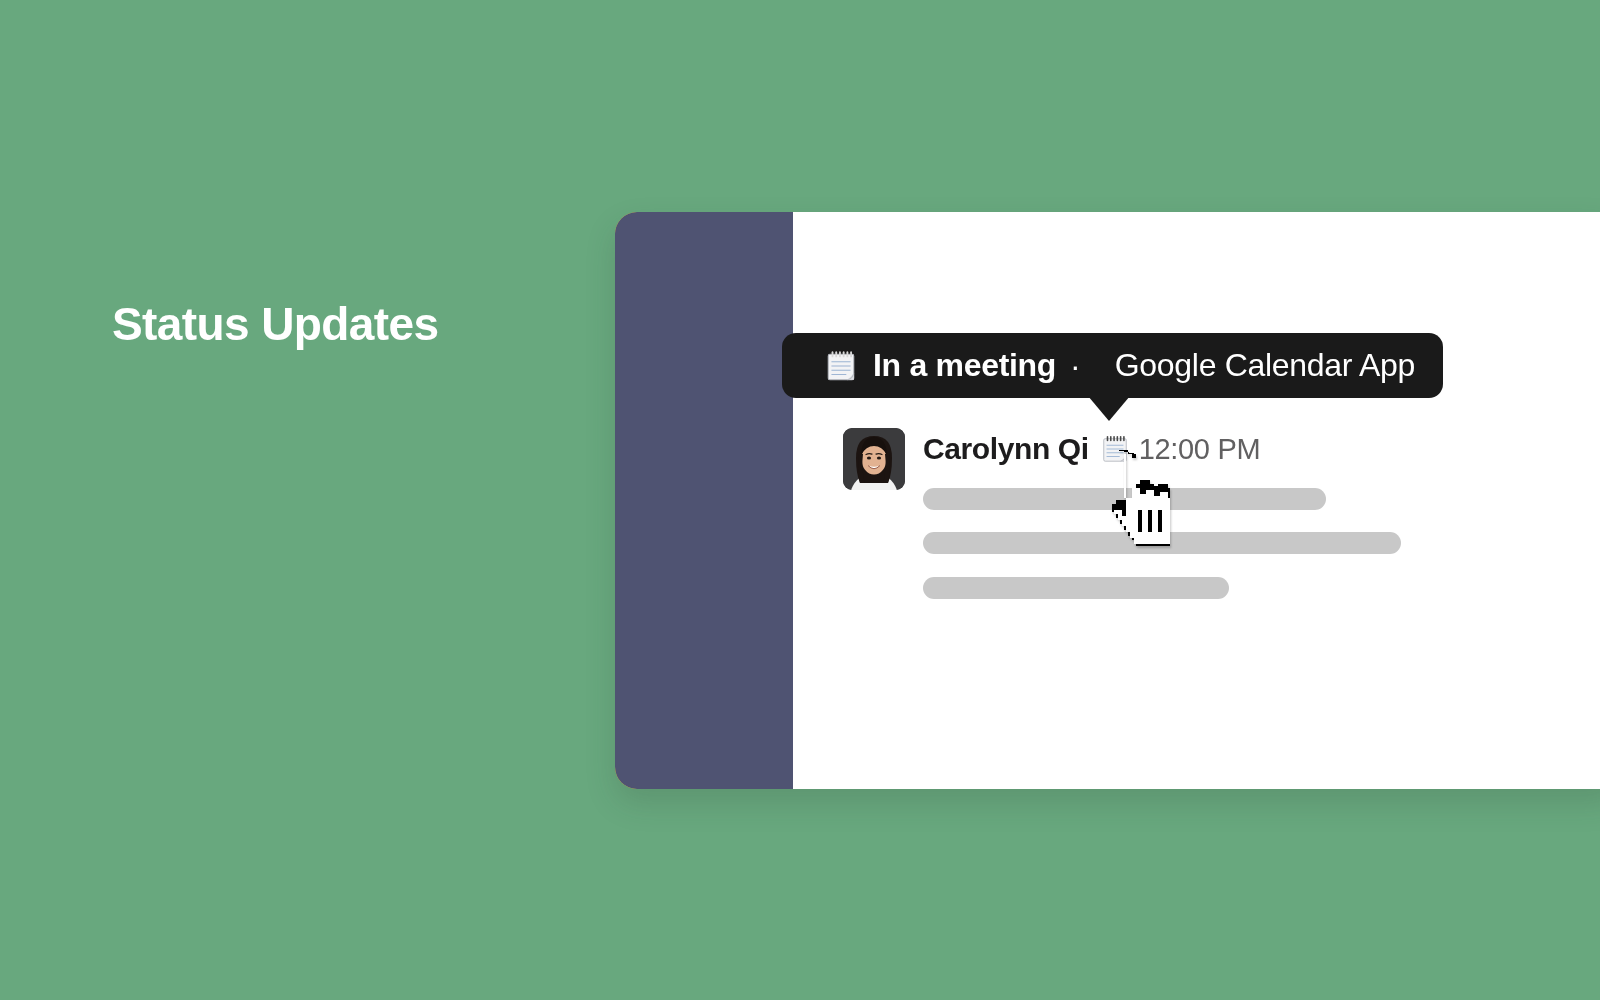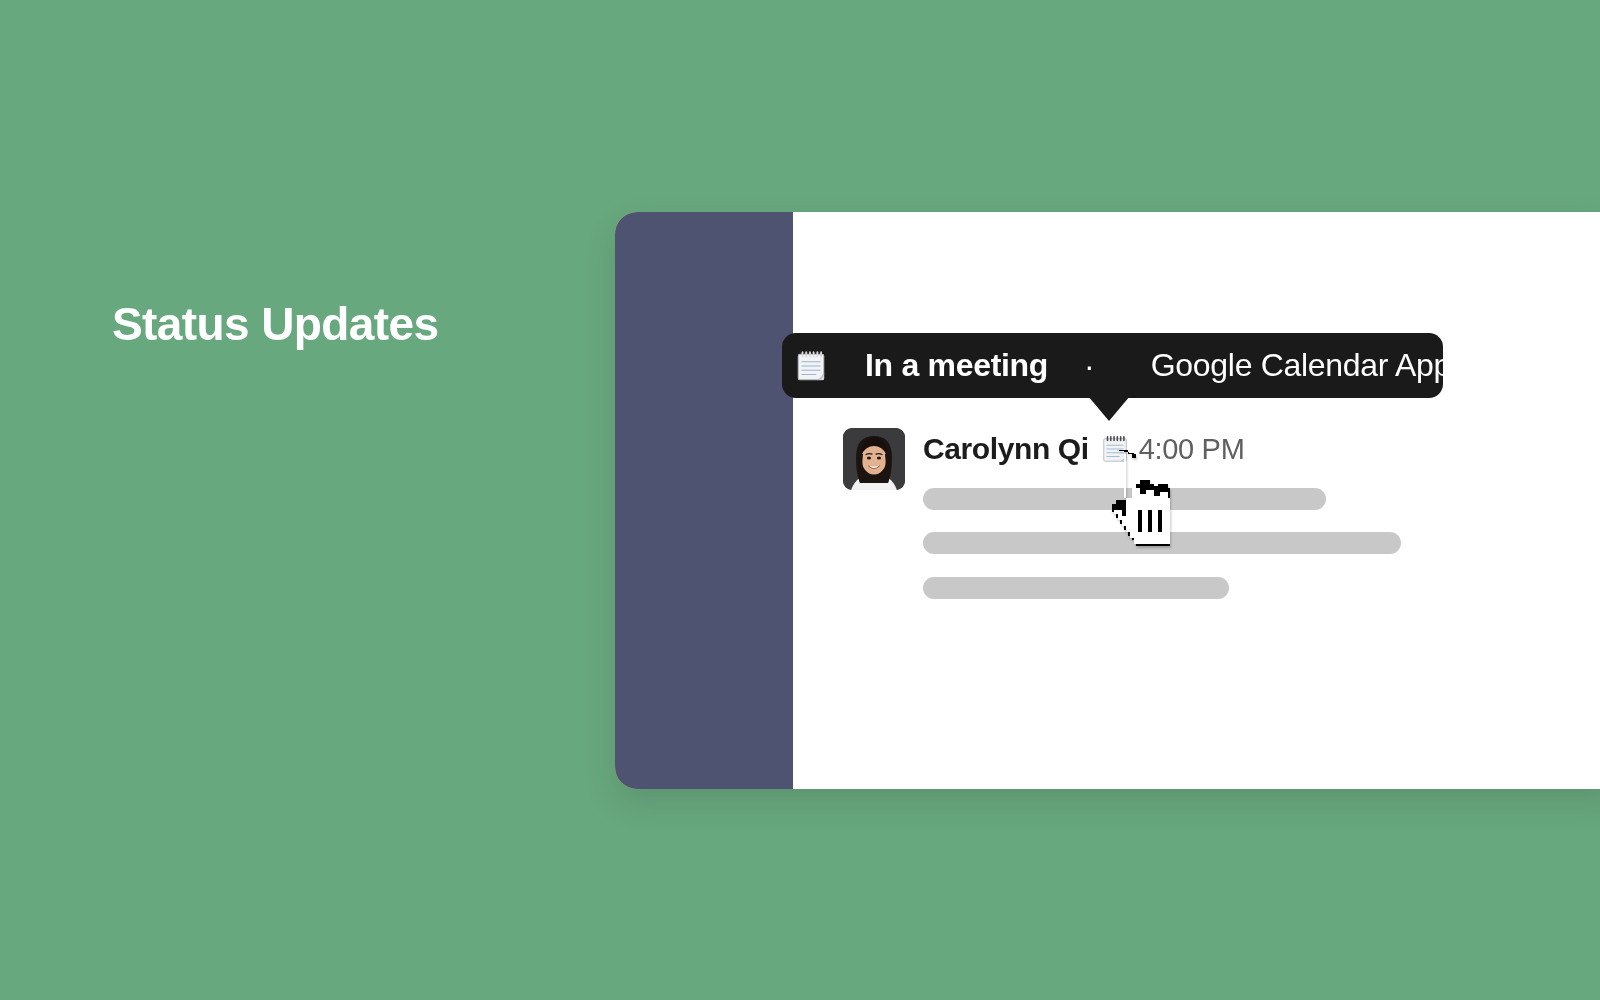--- a/index.html
+++ b/index.html
@@ -115,23 +115,22 @@
 
   
   #status-tooltip {
     position:absolute;
     left:782px; top:333px;
     width:661px; height:65px;
     background:#1a1a1a;
     border-radius:14px;
     display:flex;
     align-items:center;
-    padding-left:12px;
+    padding-left:42px;
     z-index:5;
-    gap:22px;
   }
   #tooltip-arrow {
     position:absolute;
     left:1088px; top:396px;
     width:0; height:0;
     border-left:21px solid transparent;
     border-right:21px solid transparent;
     border-top:25px solid #1a1a1a;
     z-index:5;
   }
@@ -231,21 +230,21 @@
             <line x1="11.5" y1="3" x2="11.5" y2="7"></line>
             <line x1="15" y1="3" x2="15" y2="7"></line>
             <line x1="18.5" y1="3" x2="18.5" y2="7"></line>
             <line x1="22" y1="3" x2="22" y2="7"></line>
             <line x1="25.5" y1="3" x2="25.5" y2="7"></line>
           </g>
           <path d="M28 23 L22 29 L28 29 Z" fill="#dfe1e5"></path>
           <path d="M28 23 q-1 5 -6 6" fill="none" stroke="#b9bcc2" stroke-width="1"></path>
         </svg>
       </span>
-      <span id="message-time">4:00 PM</span>
+      <span id="message-time">12:00 PM</span>
     </div>
 
     <div class="msg-bar" id="msg-bar-1" style="width: 403px;"></div>
     <div class="msg-bar" id="msg-bar-2" style="width: 478px;"></div>
     <div class="msg-bar" id="msg-bar-3" style="width: 306px;"></div>
   </div>
 </div>
 
 <div id="status-tooltip">
   <span id="tooltip-emoji">

